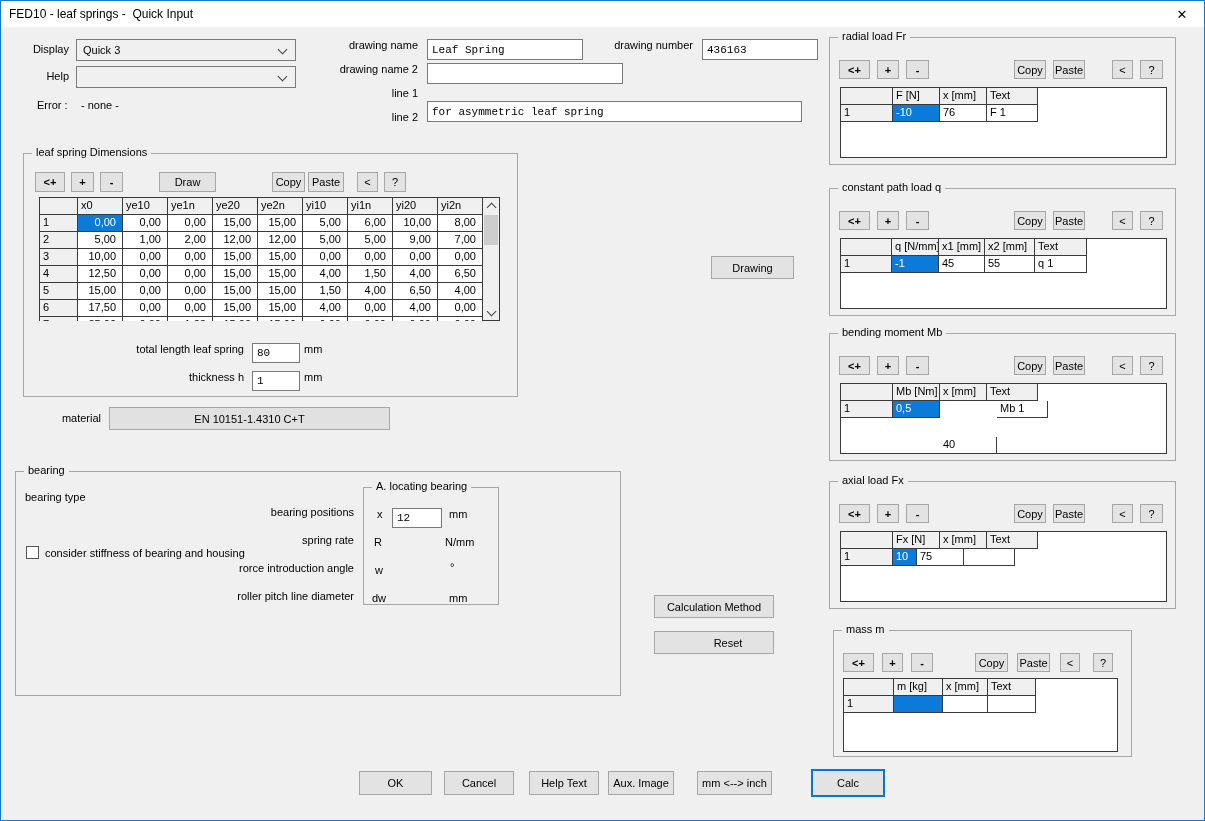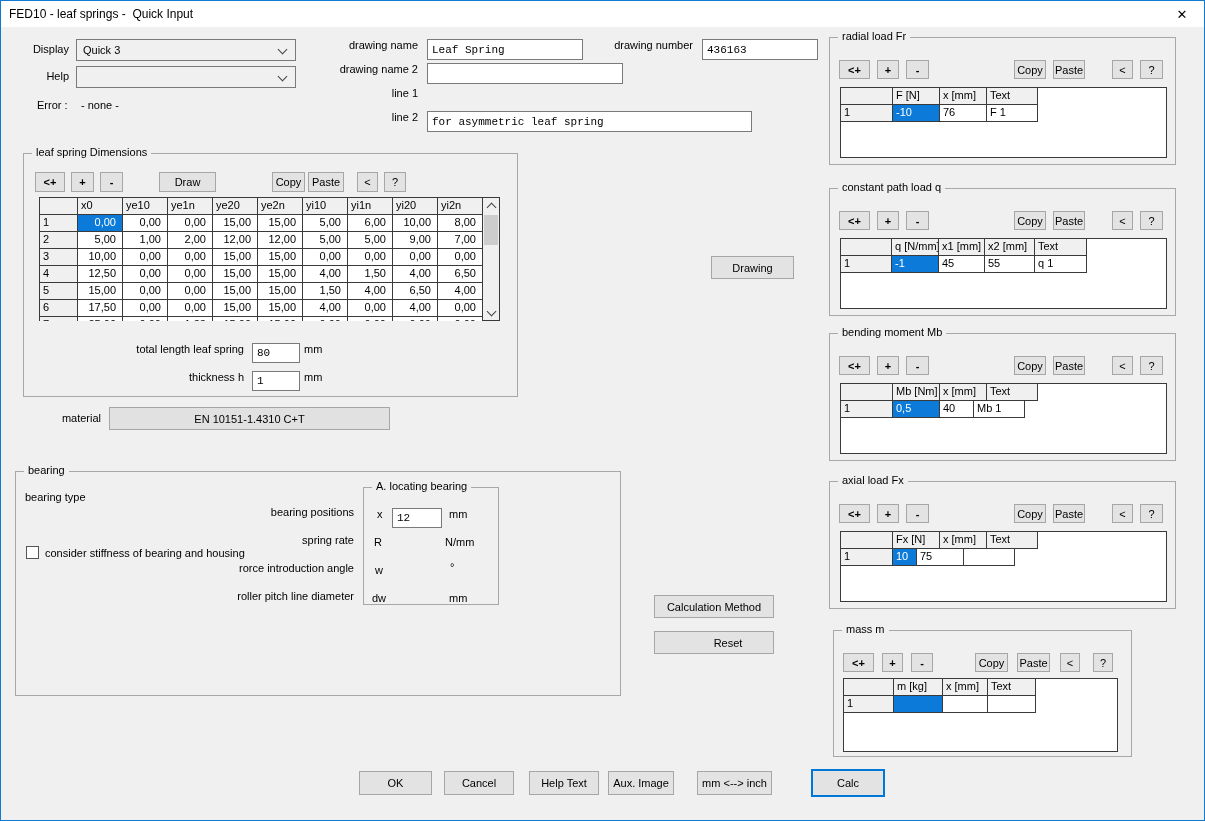--- a/index.html
+++ b/index.html
@@ -75,21 +75,21 @@
   <span class="lbl" style="left:80px;top:98px;">- none -</span>
 
   <span class="lbl r" style="left:330px;top:38px;width:87px;">drawing name</span>
   <input class="inp" style="left: 422px; top: 34px; width: 156px; height: 21px;" value="Leaf Spring">
   <span class="lbl r" style="left:605px;top:38px;width:87px;">drawing number</span>
   <input class="inp" style="left: 697px; top: 34px; width: 116px; height: 21px;" value="436163">
   <span class="lbl r" style="left:325px;top:62px;width:92px;">drawing name 2</span>
   <input class="inp" style="left: 422px; top: 58px; width: 196px; height: 21px;" value="">
   <span class="lbl r" style="left:350px;top:86px;width:67px;">line 1</span>
   <span class="lbl r" style="left:350px;top:110px;width:67px;">line 2</span>
-  <input class="inp" style="left: 422px; top: 106px; width: 325px; height: 21px;" value="for asymmetric leaf spring">
+  <input class="inp" style="left: 422px; top: 96px; width: 375px; height: 21px;" value="for asymmetric leaf spring">
 
   <div class="groupbox" style="left:22px;top:152px;width:495px;height:244px;">
     <span class="legend">leaf spring Dimensions</span>
   </div>
   <div class="btn bold" style="left:34px;top:171px;width:30px;height:20px;">&lt;+</div>
   <div class="btn bold" style="left:70px;top:171px;width:23px;height:20px;">+</div>
   <div class="btn bold" style="left:99px;top:171px;width:23px;height:20px;">-</div>
   <div class="btn" style="left:158px;top:171px;width:57px;height:20px;">Draw</div>
   <div class="btn" style="left:271px;top:171px;width:33px;height:20px;">Copy</div>
   <div class="btn" style="left:307px;top:171px;width:36px;height:20px;">Paste</div>
@@ -307,21 +307,21 @@
     <div class="tablebox paneltable ptable">
         <div class="trow">
           <span class="tcell thead" style="width: 52px;"></span>
           <span class="tcell thead" style="width: 47px;">Mb [Nm]</span>
           <span class="tcell thead" style="width: 47px;">x [mm]</span>
           <span class="tcell thead" style="width: 51px;">Text</span>
         </div>
         <div class="trow">
           <span class="tcell rowhdr" style="width: 52px;">1</span>
           <span class="tcell tdata sel" style="width: 47px;">0,5</span>
-          <span class="tcell tdata" style="width: 34px;">40</span>
+          <span class="tcell tdata" style="width: 57px; margin-top: 36px;">40</span>
           <span class="tcell tdata" style="width: 51px;">Mb 1</span>
         </div>
       </div>
   </div>
 
   <div class="panel" style="left:828px;top:480px;">
     <span class="legend">axial load Fx</span>
     <div class="btn bold pb pb1">&lt;+</div>
     <div class="btn bold pb pb2">+</div>
     <div class="btn bold pb pb3">-</div>

